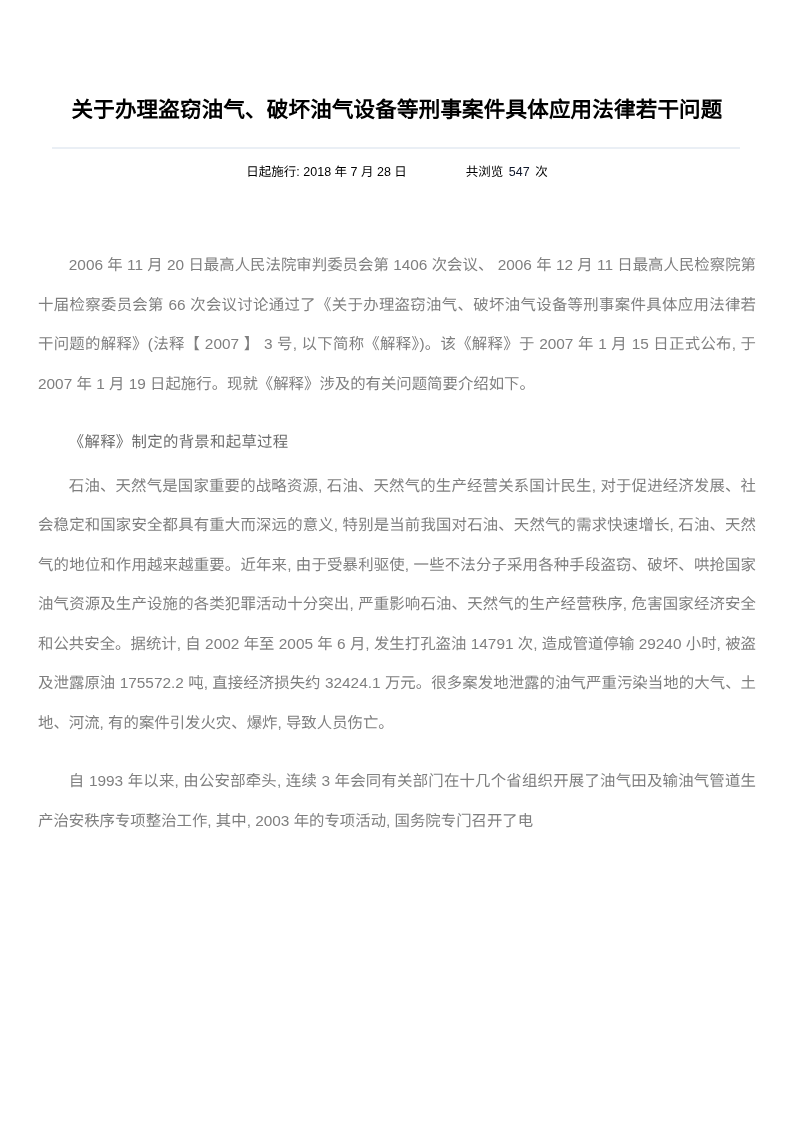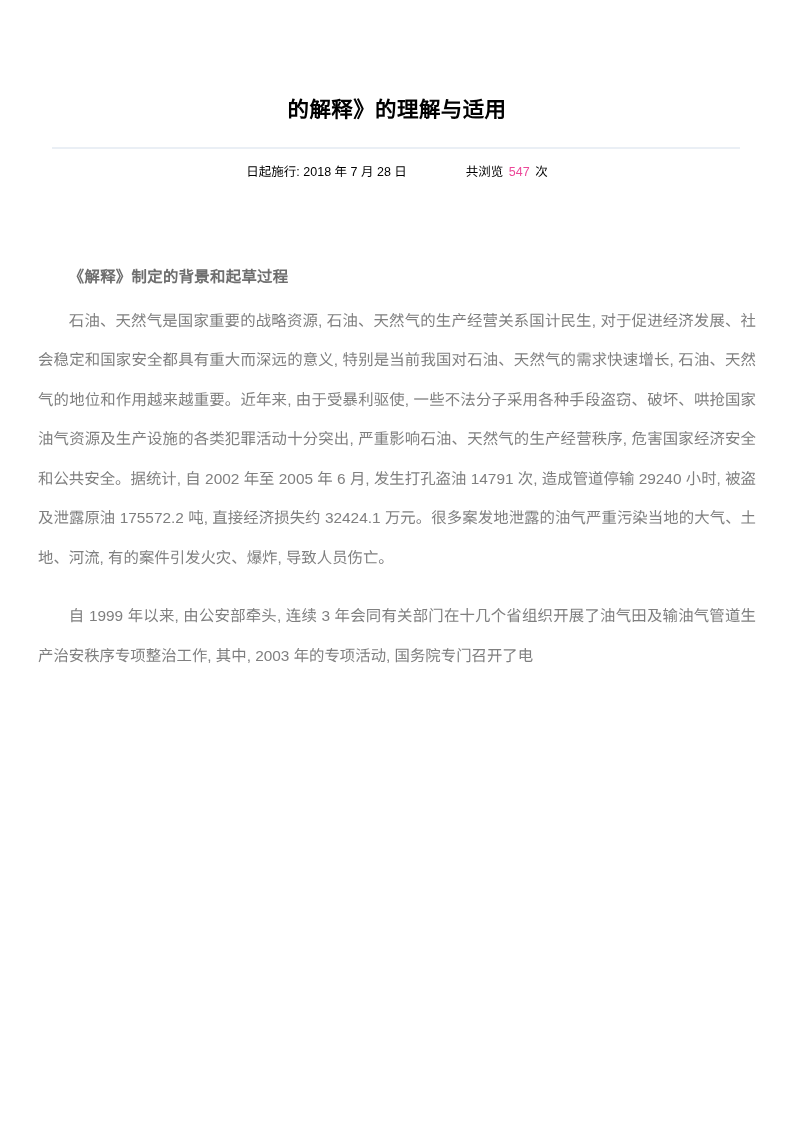--- a/index.html
+++ b/index.html
@@ -71,21 +71,21 @@
     white-space: nowrap;
     font-family: "Liberation Sans", "DejaVu Sans", sans-serif;
   }
   .meta-date-label,
   .meta-date-value,
   .meta-views-label,
   .meta-views-suffix {
     color: #000000;
   }
   .meta-views-count {
-    color: #ec4899;
+    color: #0f172a;
     padding: 0 2px;
   }
   .meta-gap {
     display: inline-block;
     width: 52px;
   }
 
   
   .doc-body {
     margin: 0;
@@ -100,57 +100,58 @@
     text-align: justify;
     text-justify: inter-ideograph;
     text-indent: 2em;
     white-space: normal;
   }
   .section-heading {
     margin: 0 0 4px 0;
     padding: 0;
     text-indent: 2em;
     font-size: 15.4px;
-    font-weight: bold;
+    font-weight: normal;
     color: #6e6e6e;
     line-height: 39.5px;
     letter-spacing: 0.3px;
   }
   .spacer-sm { height: 12px; }
 </style>
 </head>
 <body>
 
 <div class="page">
 
   <h1 class="doc-title">
-    <span class="title-line line2">的解释》的理解与适用</span>
+    <span class="title-line line1">关于办理盗窃油气、破坏油气设备等刑事案件具体应用法律若干问题</span>
   </h1>
 
   <div class="divider-wrap">
     <div class="divider"></div>
   </div>
 
   <div class="doc-meta">
     <span class="meta-date-label">日起施行:</span>
     <span class="meta-date-value">2018 年 7 月 28 日</span>
     <span class="meta-gap"></span>
     <span class="meta-views-label">共浏览</span>
     <span class="meta-views-count">547</span>
     <span class="meta-views-suffix">次</span>
   </div>
 
   <div class="doc-body">
 
+    <p class="para">2006 年 11 月 20 日最高人民法院审判委员会第 1406 次会议、 2006 年 12 月 11 日最高人民检察院第十届检察委员会第 66 次会议讨论通过了《关于办理盗窃油气、破坏油气设备等刑事案件具体应用法律若干问题的解释》(法释【 2007 】 3 号, 以下简称《解释》)。该《解释》于 2007 年 1 月 15 日正式公布, 于 2007 年 1 月 19 日起施行。现就《解释》涉及的有关问题简要介绍如下。</p>
 
     <div class="spacer-sm"></div>
 
     <p class="section-heading">《解释》制定的背景和起草过程</p>
 
     <p class="para">石油、天然气是国家重要的战略资源, 石油、天然气的生产经营关系国计民生, 对于促进经济发展、社会稳定和国家安全都具有重大而深远的意义, 特别是当前我国对石油、天然气的需求快速增长, 石油、天然气的地位和作用越来越重要。近年来, 由于受暴利驱使, 一些不法分子采用各种手段盗窃、破坏、哄抢国家油气资源及生产设施的各类犯罪活动十分突出, 严重影响石油、天然气的生产经营秩序, 危害国家经济安全和公共安全。据统计, 自 2002 年至 2005 年 6 月, 发生打孔盗油 14791 次, 造成管道停输 29240 小时, 被盗及泄露原油 175572.2 吨, 直接经济损失约 32424.1 万元。很多案发地泄露的油气严重污染当地的大气、土地、河流, 有的案件引发火灾、爆炸, 导致人员伤亡。</p>
 
     <div class="spacer-sm"></div>
 
-    <p class="para">自 1999 年以来, 由公安部牵头, 连续 3 年会同有关部门在十几个省组织开展了油气田及输油气管道生产治安秩序专项整治工作, 其中, 2003 年的专项活动, 国务院专门召开了电</p>
+    <p class="para">自 1993 年以来, 由公安部牵头, 连续 3 年会同有关部门在十几个省组织开展了油气田及输油气管道生产治安秩序专项整治工作, 其中, 2003 年的专项活动, 国务院专门召开了电</p>
 
   </div>
 
 </div>
 
 </body></html>

